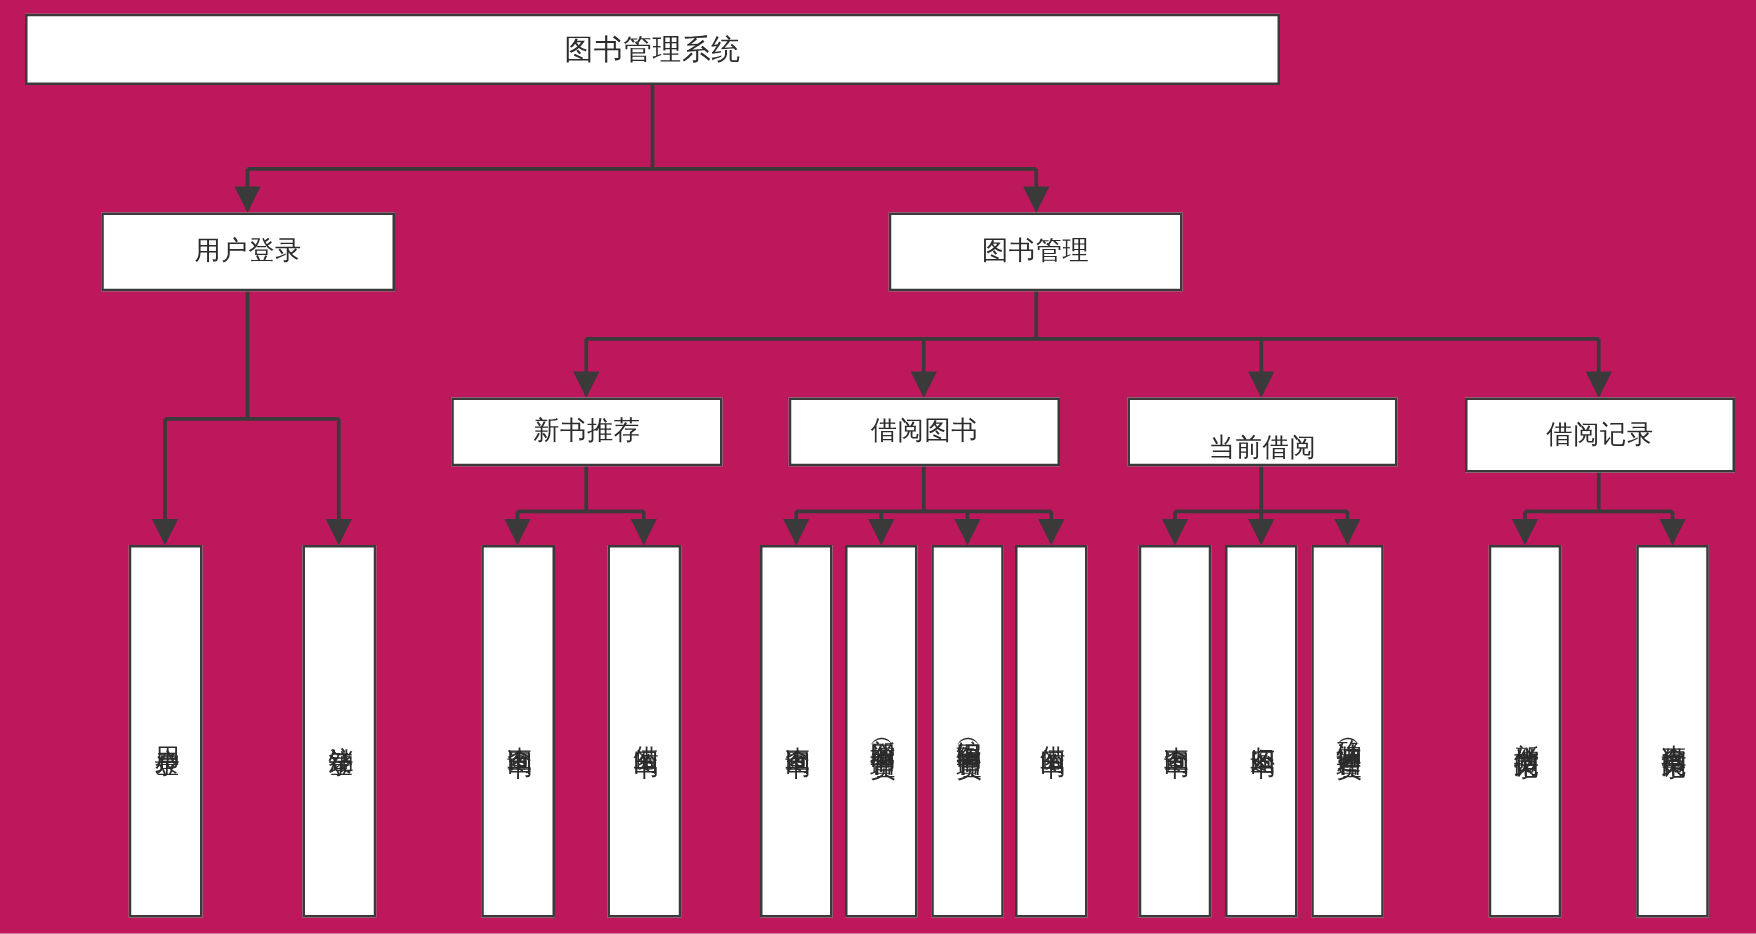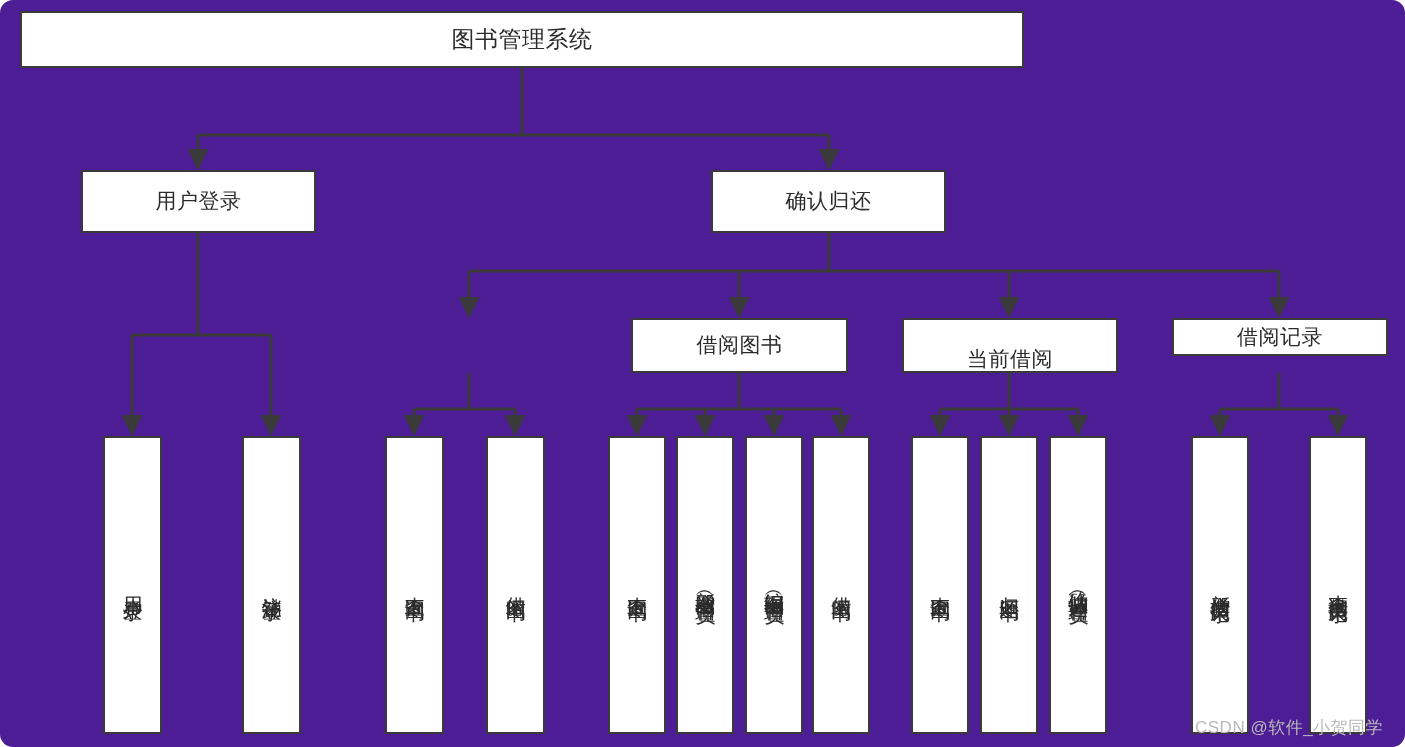--- a/index.html
+++ b/index.html
@@ -8,23 +8,22 @@
     padding: 0;
     background: #ffffff;
   }
   body {
     font-family: "Liberation Sans", "DejaVu Sans", sans-serif;
   }
   #canvas {
     position: relative;
     width: 1405px;
     height: 747px;
-    background: #4c1d95;
+    background: #be185d;
     overflow: hidden;
-    border-radius: 13px;
   }
   svg.wires {
     position: absolute;
     left: 0;
     top: 0;
     width: 1405px;
     height: 747px;
     pointer-events: none;
   }
   .node {
@@ -127,30 +126,33 @@
   </svg>
 
   <div class="node root" style="left:20px; top:11px; width:1004px; height:57px;">
     <span class="label">图书管理系统</span>
   </div>
 
   <div class="node l2" style="left:81px; top:170px; width:235px; height:63px;">
     <span class="label">用户登录</span>
   </div>
   <div class="node l2" style="left:711px; top:170px; width:235px; height:63px;">
-    <span class="label">确认归还</span>
+    <span class="label">图书管理</span>
   </div>
 
+  <div class="node l3" style="left:361px; top:318px; width:217px; height:55px;">
+    <span class="label">新书推荐</span>
+  </div>
   <div class="node l3" style="left:631px; top:318px; width:217px; height:55px;">
     <span class="label">借阅图书</span>
   </div>
   <div class="node l3" style="left:902px; top:318px; width:216px; height:55px;align-items:flex-end;">
     <span class="label">当前借阅</span>
   </div>
-  <div class="node l3" style="left:1172px; top:318px; width:216px; height:38px;">
+  <div class="node l3" style="left:1172px; top:318px; width:216px; height:60px;">
     <span class="label">借阅记录</span>
   </div>
 
   <div class="node leaf" style="left:103px; top:436px; width:59px; height:298px;">
     <span class="label">用户登录</span>
   </div>
   <div class="node leaf" style="left:242px; top:436px; width:59px; height:298px;">
     <span class="label">注销登录</span>
   </div>
 
@@ -184,15 +186,14 @@
     <span class="label">确认归还（管理员）</span>
   </div>
 
   <div class="node leaf" style="left:1191px; top:436px; width:58px; height:298px;">
     <span class="label">新增借阅记录</span>
   </div>
   <div class="node leaf" style="left:1309px; top:436px; width:58px; height:298px;">
     <span class="label">查询借阅记录</span>
   </div>
 
-  <div class="watermark" style="left:1195px; top:716px;">CSDN @软件_小贺同学</div>
 
 </div>
 
 </body></html>

